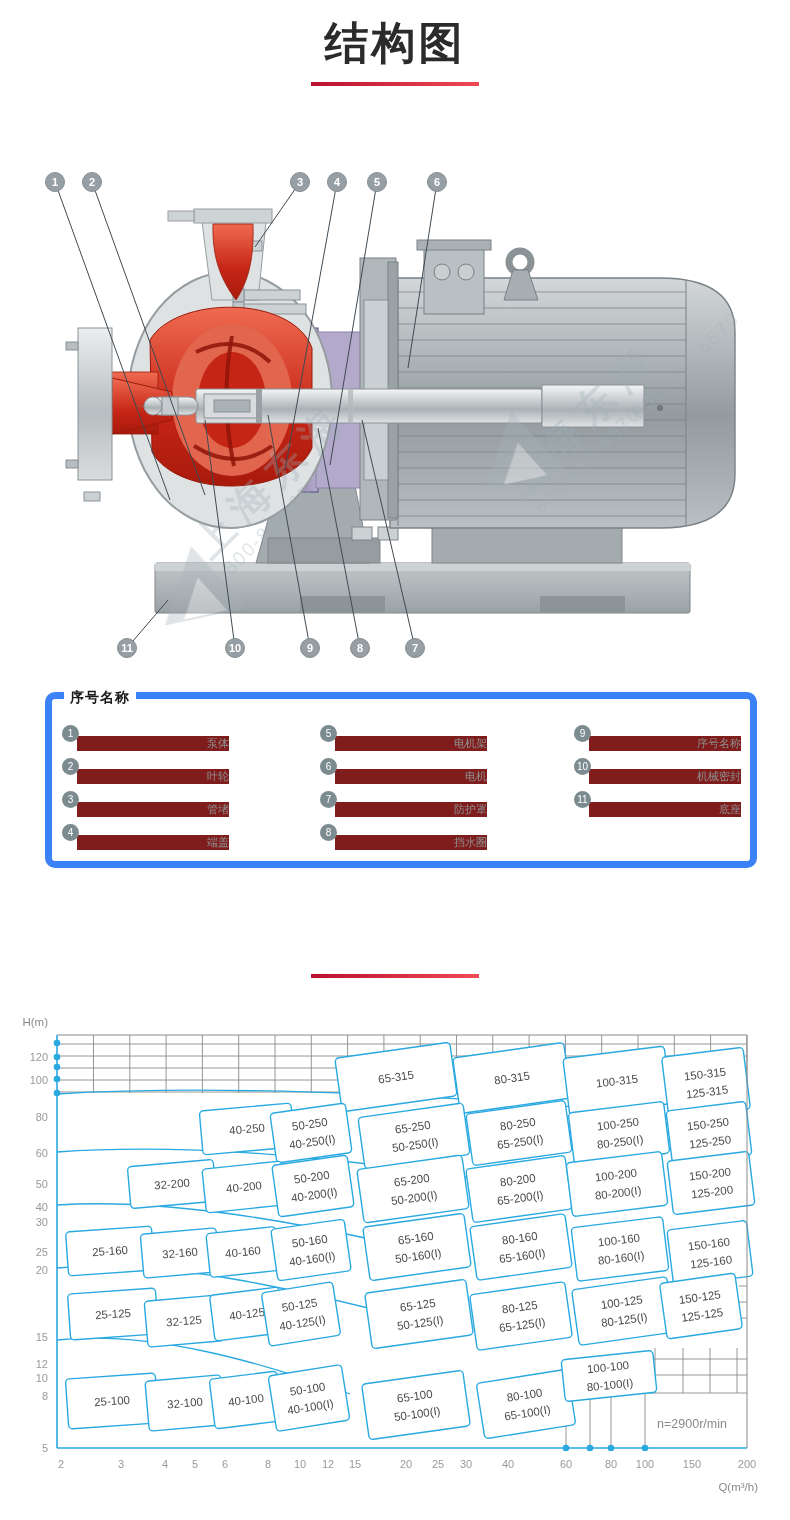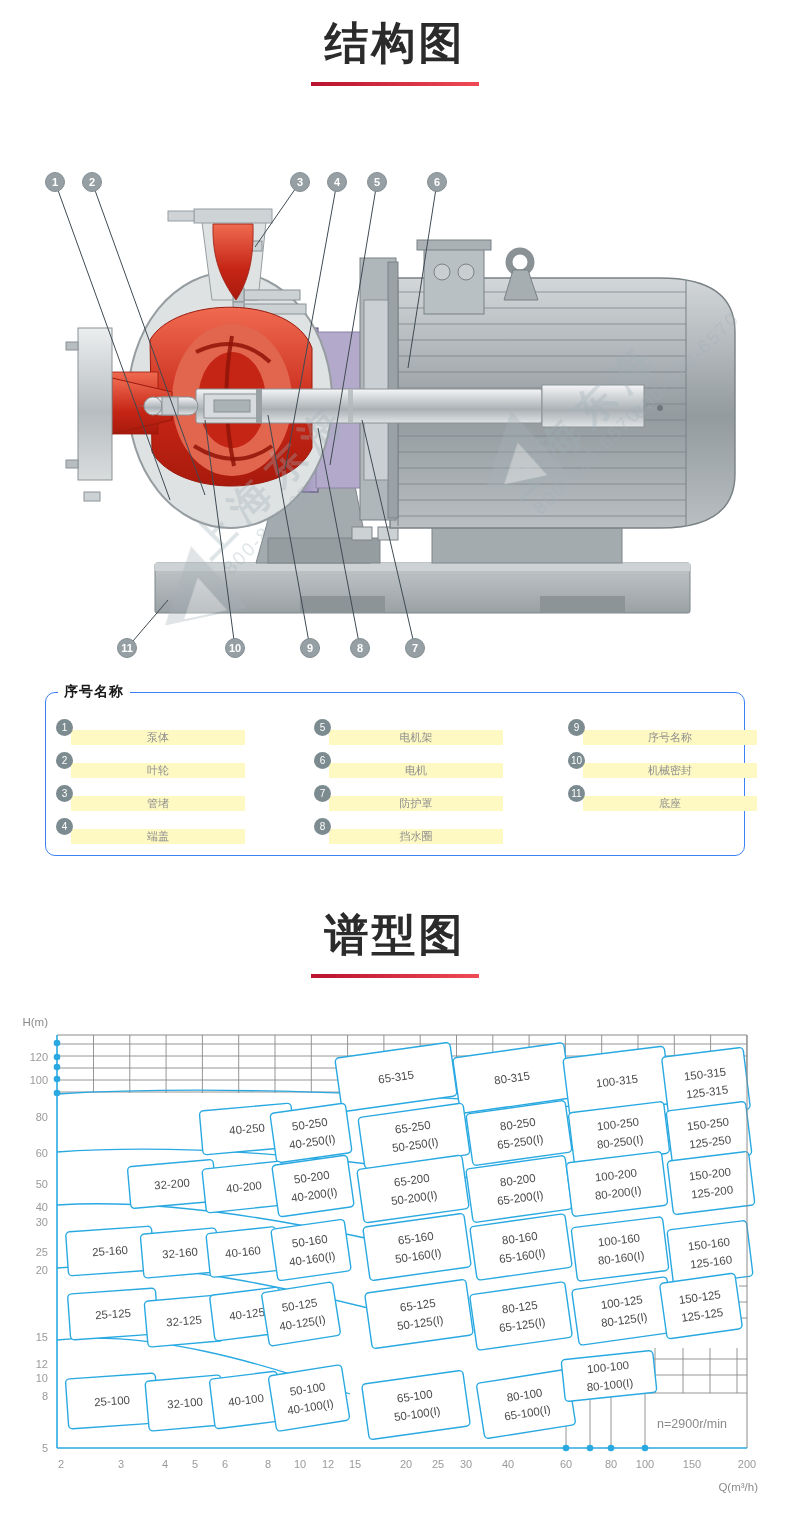--- a/index.html
+++ b/index.html
@@ -8,30 +8,30 @@
   .sec-title{position:absolute;left:0;width:790px;margin:0;text-align:center;
              font-size:44px;font-weight:700;color:#2b2b2b;letter-spacing:3px;}
   .sec-rule{position:absolute;left:50%;transform:translateX(-50%);width:168px;height:4px;
             background:linear-gradient(90deg,#b8122f,#ef4a55);}
   #title1{top:14px;} #rule1{top:82px;}
   #title2{top:906px;} #rule2{top:974px;}
   #pump-svg{position:absolute;left:0;top:150px;width:790px;height:530px;}
   #chart-svg{position:absolute;left:0;top:1005px;width:790px;height:515px;}
   
   .legend{position:absolute;left:45px;top:692px;width:698px;height:162px;
-          border:1px solid #3b82f6;border-radius:10px;}
+          border:7px solid #3b82f6;border-radius:10px;}
   .legend-title{position:absolute;top:-10px;left:12px;background:#fff;padding:0 6px;
                 font-size:14px;font-weight:700;color:#1a1a1a;letter-spacing:1px;}
   .l-col{position:absolute;top:0;width:175px;padding-top:26px;}
   .l-col:nth-child(1){left:10px;} .l-col:nth-child(2){left:268px;} .l-col:nth-child(3){left:522px;}
   .l-item{position:relative;height:17px;margin-bottom:16px;}
   .l-no{position:absolute;left:0;top:0;width:17px;height:17px;border-radius:50%;
         background:#7c8b90;color:#fff;font-size:10px;line-height:17px;text-align:center;z-index:2;}
-  .l-bar{position:absolute;left:15px;top:11px;width:174px;height:15px;background:#fef9c3;
-         color:#8f8f8f;font-size:11px;line-height:15px;text-align:center;}
+  .l-bar{position:absolute;left:15px;top:11px;width:152px;height:15px;background:#7f1d1d;
+         color:#8f8f8f;font-size:11px;line-height:15px;text-align:right;}
   
   .tick{font-size:11px;fill:#9a9a9a;}
   .axis-label{font-size:11.5px;fill:#8a8a8a;}
   .tile-label{font-size:11.5px;fill:#4c4c4c;}
   .note{font-size:12.5px;fill:#8a8a8a;}
   .co-num{font-size:11px;font-weight:700;fill:#fff;}
   .wm-brand{font-size:40px;letter-spacing:10px;fill:#9fb0b8;opacity:.32;font-weight:700;}
   .wm-phone{font-size:19px;letter-spacing:2px;fill:#9fb0b8;opacity:.32;}
 </style>
 </head>
@@ -320,21 +320,20 @@
             <span class="l-bar">机械密封</span>
           </div>
           <div class="l-item">
             <span class="l-no">11</span>
             <span class="l-bar">底座</span>
           </div>
         </div>
       </div>
   </div>
 
-  <h1 id="title2" class="sec-title">谱型图</h1>
   <div id="rule2" class="sec-rule"></div>
 
   <svg id="chart-svg" viewBox="0 1005 790 515">
     <g id="chart-grid">
         <line x1="57" y1="1044" x2="747" y2="1044" stroke="#8a8a8a" stroke-width="0.9"></line>
         <line x1="57" y1="1056" x2="747" y2="1056" stroke="#8a8a8a" stroke-width="0.9"></line>
         <line x1="57" y1="1068" x2="747" y2="1068" stroke="#8a8a8a" stroke-width="0.9"></line>
         <line x1="57" y1="1080" x2="747" y2="1080" stroke="#8a8a8a" stroke-width="0.9"></line>
         <line x1="57" y1="1092" x2="747" y2="1092" stroke="#8a8a8a" stroke-width="0.9"></line>
         <line x1="93.5" y1="1035" x2="93.5" y2="1093" stroke="#8a8a8a" stroke-width="0.9"></line>

